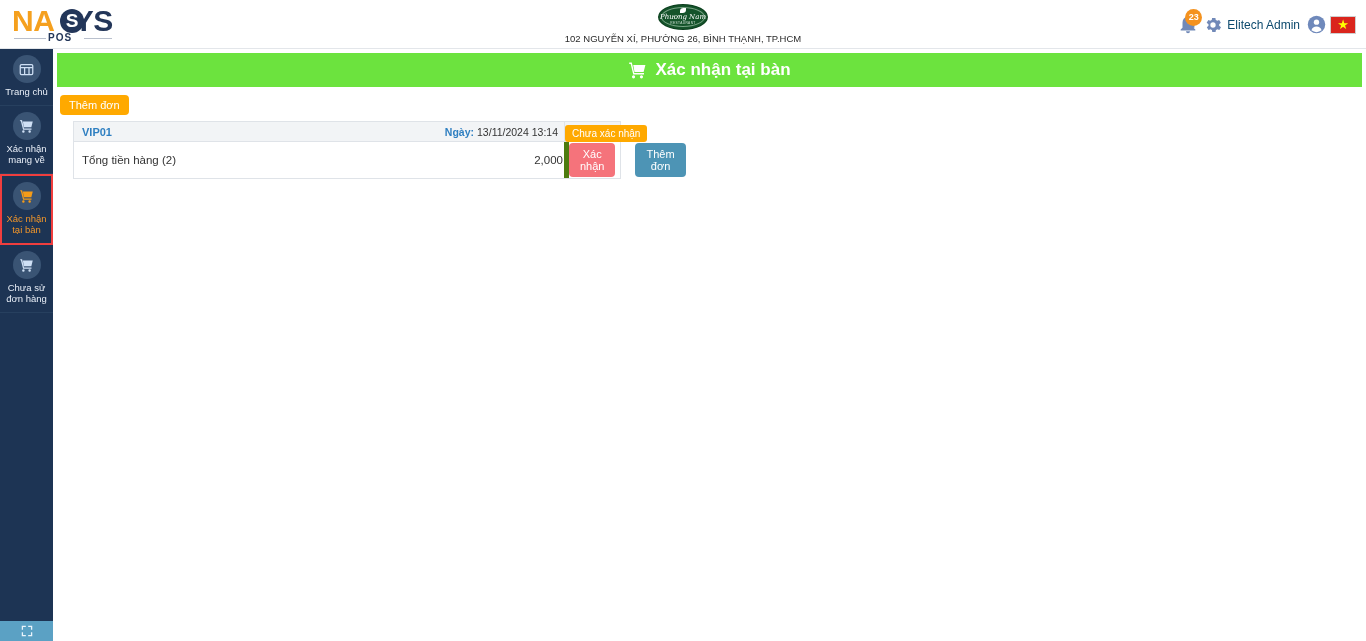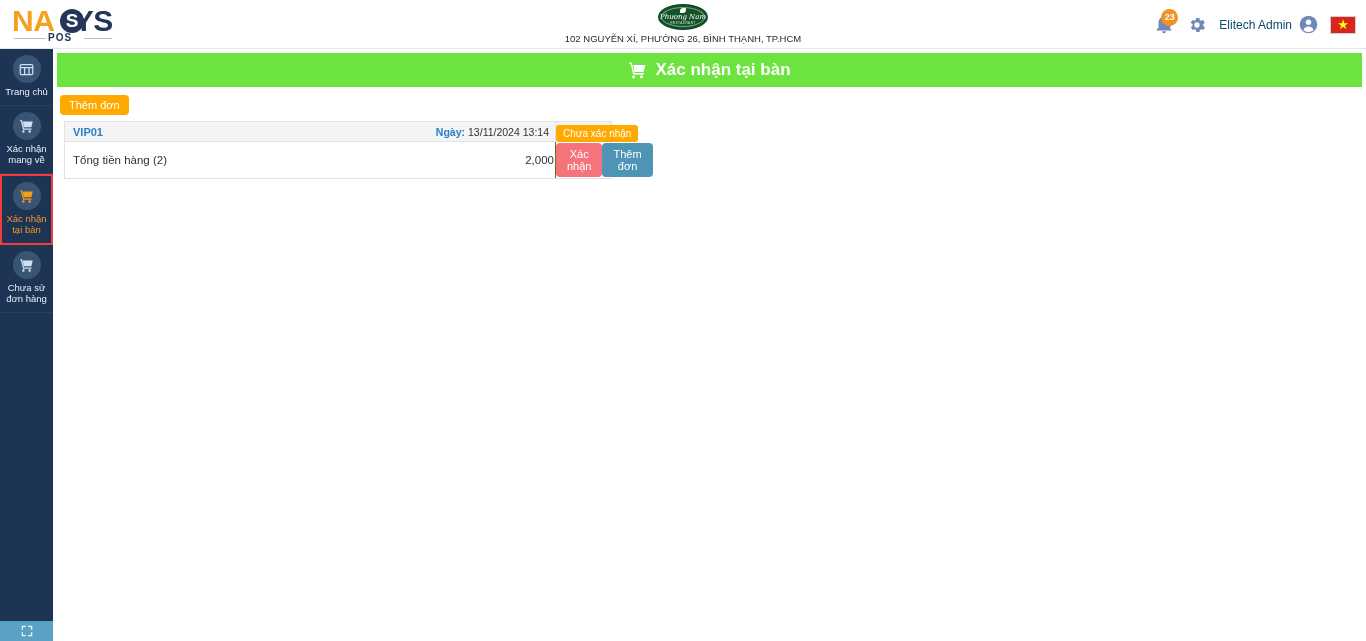--- a/index.html
+++ b/index.html
@@ -77,21 +77,21 @@
     width: 6px; height: 5px; background: #ffffff;
     border-radius: 60% 0 60% 0;
   }
   .store-addr {
     font-size: 9.5px; color: #2b2b2b; margin-top: 1px; white-space: nowrap;
   }
 
   
   .nav-right {
     position: absolute; right: 10px; top: 0; height: 49px;
-    display: flex; align-items: center; gap: 12px;
+    display: flex; align-items: center; gap: 4px;
   }
   .bell-wrap { position: relative; width: 22px; height: 26px; }
   .bell-badge {
     position: absolute; top: -3px; left: 8px;
     min-width: 17px; height: 17px; border-radius: 50%;
     background: #f4921f; color: #fff; font-size: 9px; font-weight: bold;
     text-align: center; line-height: 17px; padding: 0 2px;
   }
   .icon-blue { color: #7189b8; }
   .user-name { font-size: 12px; color: #0c4a6e; white-space: nowrap; }
@@ -156,21 +156,21 @@
   .btn {
     display: inline-block; border: none; cursor: pointer;
     font-family: "Liberation Sans", sans-serif;
     border-radius: 4px; color: #ffffff;
   }
   .btn-add-top {
     background: #ffa900; font-size: 11px; padding: 4px 9px;
   }
 
   .order-card {
-    margin-left: 11px;
+    margin-left: 20px;
     width: 548px;
     border: 1px solid #dfe3e8;
     background: #ffffff;
   }
   .oc-head {
     display: flex; align-items: stretch;
     background: #f2f4f6;
     border-bottom: 1px solid #dfe3e8;
     height: 20px;
   }
@@ -198,21 +198,21 @@
   .oc-body .c1 {
     flex: 0 0 330px; display: flex; align-items: center;
     padding-left: 8px; font-size: 11.5px; color: #333;
   }
   .oc-body .c2 {
     flex: 0 0 160px; display: flex; align-items: center; justify-content: flex-end;
     padding-right: 1px; font-size: 11.5px; color: #333;
   }
   .oc-body .c3 {
     flex: 1; display: flex; align-items: center; justify-content: flex-start;
-    gap: 0; border-left: 1px solid #4d7c0f;
+    gap: 20px; border-left: 5px solid #4d7c0f;
   }
   .btn-confirm { background: #f5737b; font-size: 11px; padding: 5px 11px; }
   .btn-addmore { background: #4d94b5; font-size: 11px; padding: 5px 11px; }
 </style>
 </head>
 <body>
 
 <div id="app">
 
   <div class="navbar">

